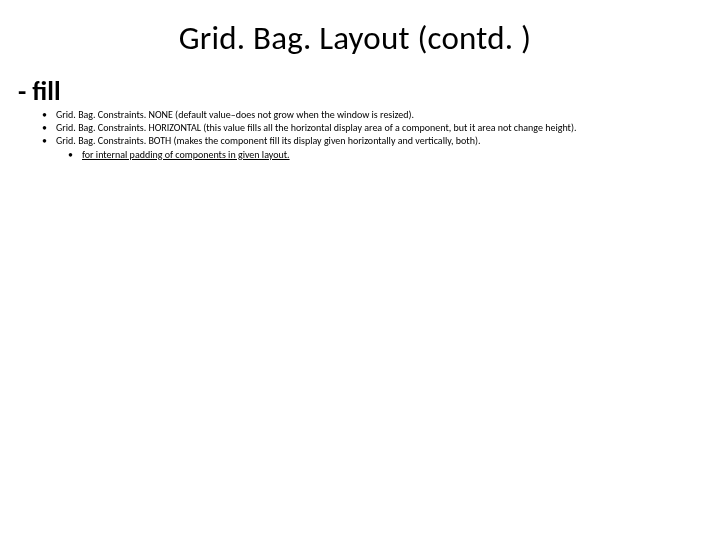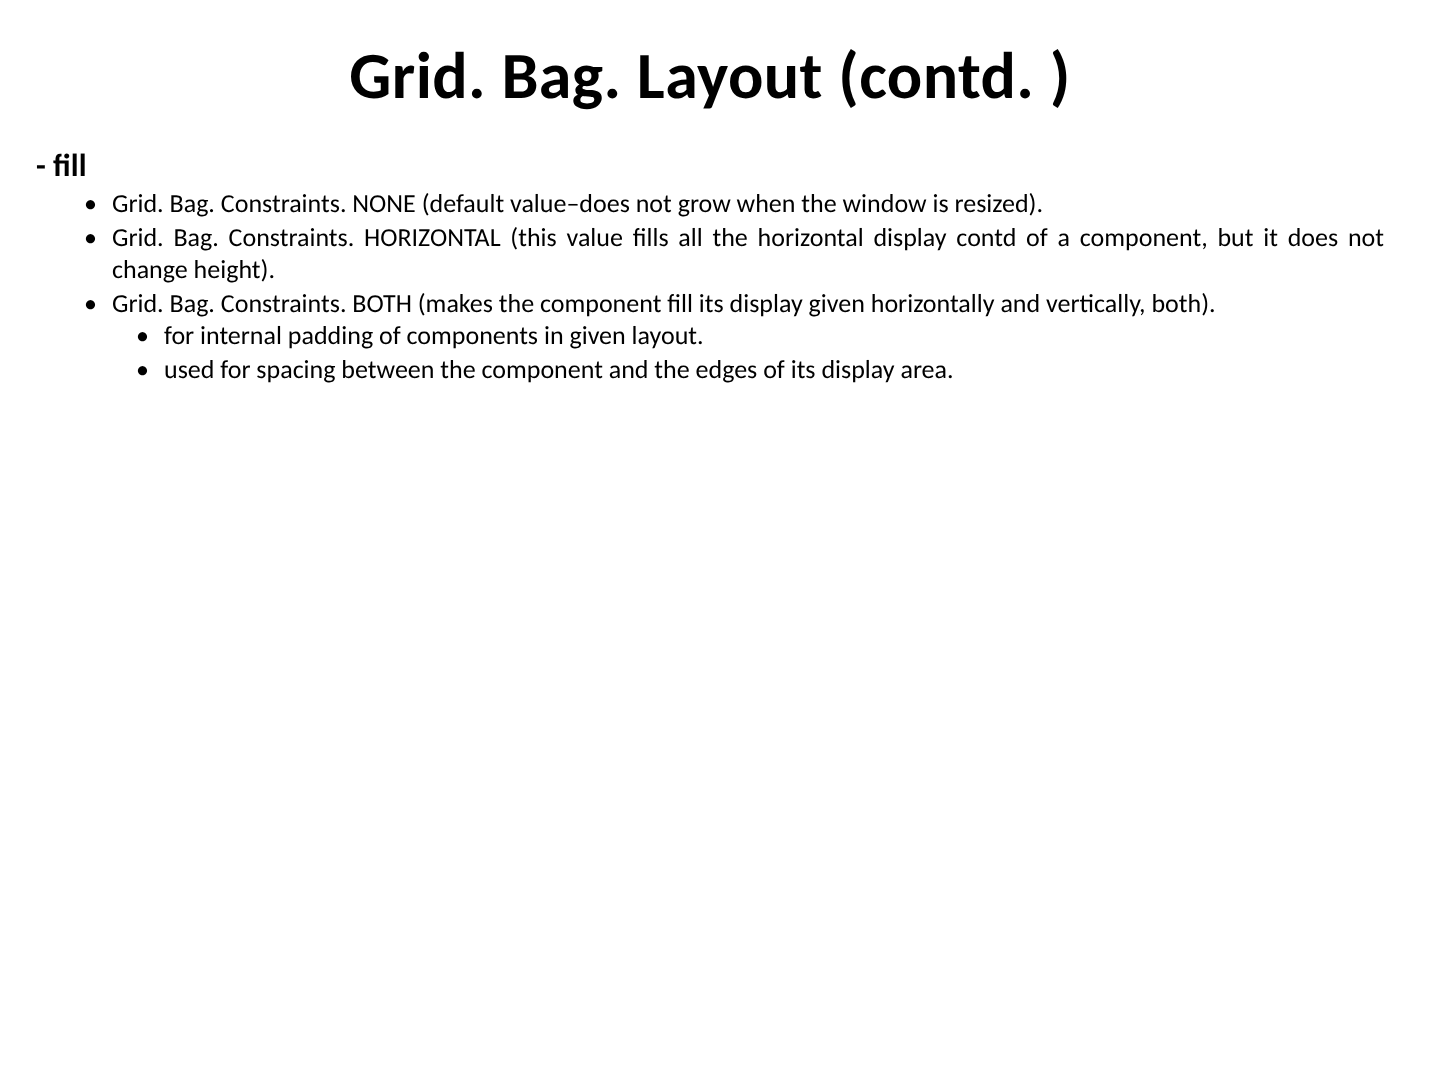--- a/index.html
+++ b/index.html
@@ -7,70 +7,68 @@
     width: 720px;
     height: 540px;
     background: #fff;
     font-family: Calibri, "Segoe UI", Arial, sans-serif;
     color: #000;
     padding: 18px 28px 0 18px;
     overflow: hidden;
   }
   .title {
     font-size: 33px;
-    font-weight: 700;
+    font-weight: 400;
     text-align: center;
     margin-bottom: 16px;
     letter-spacing: 0.2px;
   }
   .section-head {
-    font-size: 16px;
+    font-size: 27px;
     font-weight: 700;
     margin-top: 2px;
     margin-bottom: 2px;
   }
   .bullets {
     list-style: none;
     padding-left: 38px;
   }
   .bullets li {
     position: relative;
-    font-size: 13px;
+    font-size: 10px;
     line-height: 1.22;
     margin-bottom: 1px;
     text-align: justify;
     text-justify: inter-word;
   }
   .bullets li::before {
     content: "•";
     position: absolute;
     left: -14px;
     top: 0;
   }
   .bullets.indent {
     padding-left: 64px;
+    text-decoration: underline;
   }
 </style>
 </head>
 <body>
 
 <h1 class="title">Grid. Bag. Layout (contd. )</h1>
 
 <div>
   <div class="section-head">- fill</div>
   <ul class="bullets">
     <li>Grid. Bag. Constraints. NONE (default value–does not grow when the window is resized).</li>
-    <li>Grid. Bag. Constraints. HORIZONTAL (this value fills all the horizontal display contd of a component, but it does not change height).</li>
+    <li>Grid. Bag. Constraints. HORIZONTAL (this value fills all the horizontal display area of a component, but it area not change height).</li>
     <li>Grid. Bag. Constraints. BOTH (makes the component fill its display given horizontally and vertically, both).</li>
   </ul>
 </div>
 
 <div>
   <ul class="bullets indent">
     <li>for internal padding of components in given layout.</li>
   </ul>
 </div>
 
 <div>
-  <ul class="bullets indent">
-    <li>used for spacing between the component and the edges of its display area.</li>
-  </ul>
 </div>
 
 </body></html>

